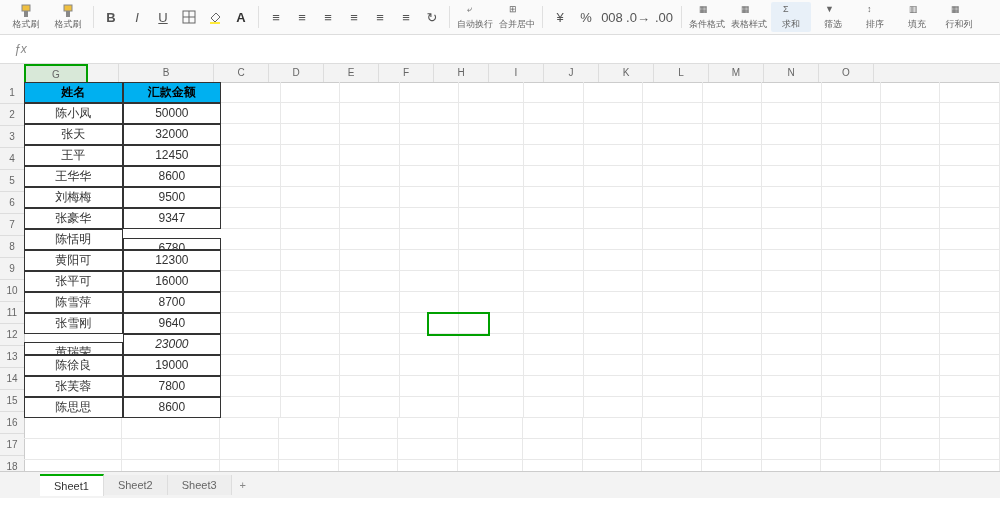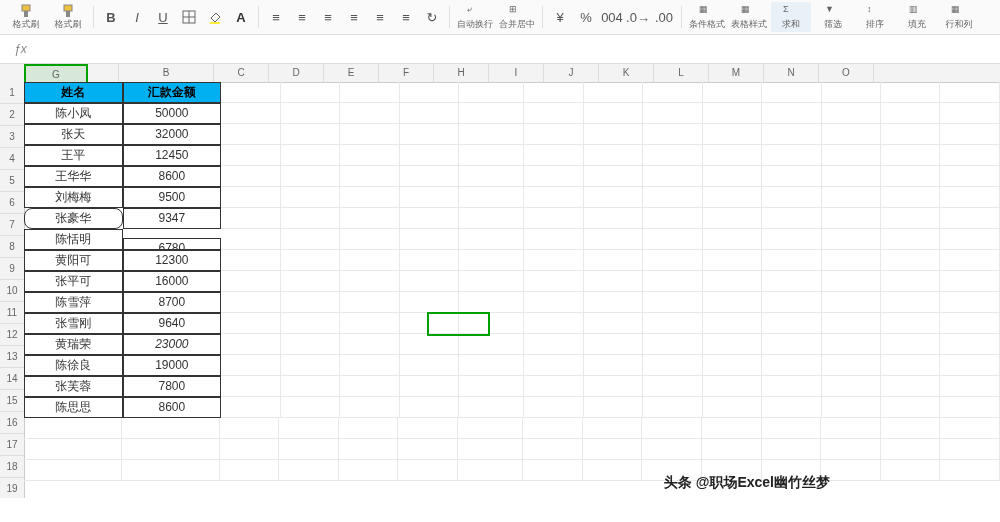--- a/index.html
+++ b/index.html
@@ -85,21 +85,21 @@
       <span class="ic">⤶</span>
       <span>自动换行</span>
     </div>
   <div class="rbig">
       <span class="ic">⊞</span>
       <span>合并居中</span>
     </div>
   <div class="rsep"></div>
   <div class="rbtn">¥</div>
   <div class="rbtn">%</div>
-  <div class="rbtn">004</div>
+  <div class="rbtn">008</div>
   <div class="rbtn">.0→</div>
   <div class="rbtn">.00</div>
   <div class="rsep"></div>
   <div class="rbig">
       <span class="ic">▦</span>
       <span>条件格式</span>
     </div>
   <div class="rbig">
       <span class="ic">▦</span>
       <span>表格样式</span>
@@ -270,21 +270,21 @@
         <div class="cell" style="width: 53px;"></div>
         <div class="cell" style="width: 53px;"></div>
         <div class="cell" style="width: 53px;"></div>
         <div class="cell" style="width: 53px;"></div>
         <div class="cell" style="width: 53px;"></div>
         <div class="cell" style="width: 53px;"></div>
         <div class="cell" style="width: 53px;"></div>
         <div class="cell" style="width: 53px;"></div>
       </div>
       <div class="row">
-        <div class="cell bcell" style="width: 93px; border-radius: 8px;">张豪华</div>
+        <div class="cell bcell" style="width: 93px;">张豪华</div>
         <div class="cell bcell" style="width: 93px;">9347</div>
         <div class="cell" style="width: 53px;"></div>
         <div class="cell" style="width: 53px;"></div>
         <div class="cell" style="width: 53px;"></div>
         <div class="cell" style="width: 53px;"></div>
         <div class="cell" style="width: 59px;"></div>
         <div class="cell" style="width: 53px;"></div>
         <div class="cell" style="width: 53px;"></div>
         <div class="cell" style="width: 53px;"></div>
         <div class="cell" style="width: 53px;"></div>
@@ -372,21 +372,21 @@
         <div class="cell" style="width: 53px;"></div>
         <div class="cell" style="width: 53px;"></div>
         <div class="cell" style="width: 53px;"></div>
         <div class="cell" style="width: 53px;"></div>
         <div class="cell" style="width: 53px;"></div>
         <div class="cell" style="width: 53px;"></div>
         <div class="cell" style="width: 53px;"></div>
         <div class="cell" style="width: 53px;"></div>
       </div>
       <div class="row">
-        <div class="cell bcell" style="width: 93px;">黄瑞荣</div>
+        <div class="cell bcell" style="width: 93px; margin-top: 8px;">黄瑞荣</div>
         <div class="cell bcell" style="width: 93px; font-style: italic;">23000</div>
         <div class="cell" style="width: 53px;"></div>
         <div class="cell" style="width: 53px;"></div>
         <div class="cell" style="width: 53px;"></div>
         <div class="cell" style="width: 53px;"></div>
         <div class="cell" style="width: 59px;"></div>
         <div class="cell" style="width: 53px;"></div>
         <div class="cell" style="width: 53px;"></div>
         <div class="cell" style="width: 53px;"></div>
         <div class="cell" style="width: 53px;"></div>
@@ -494,13 +494,19 @@
         <div class="cell" style="width: 53px;"></div>
         <div class="cell" style="width: 53px;"></div>
         <div class="cell" style="width: 53px;"></div>
         <div class="cell" style="width: 53px;"></div>
         <div class="cell" style="width: 53px;"></div>
       </div>
     </div>
   <div class="sel" id="sel" style="left: 427px; top: 248px; width: 59px; height: 20px;"></div>
   <div class="foot">头条 @职场Excel幽竹丝梦</div>
 
+  <div class="tabs">
+    <div class="tab act">Sheet1</div>
+    <div class="tab">Sheet2</div>
+    <div class="tab">Sheet3</div>
+    <div class="addtab">+</div>
+  </div>
 </div>
 
 </body></html>

